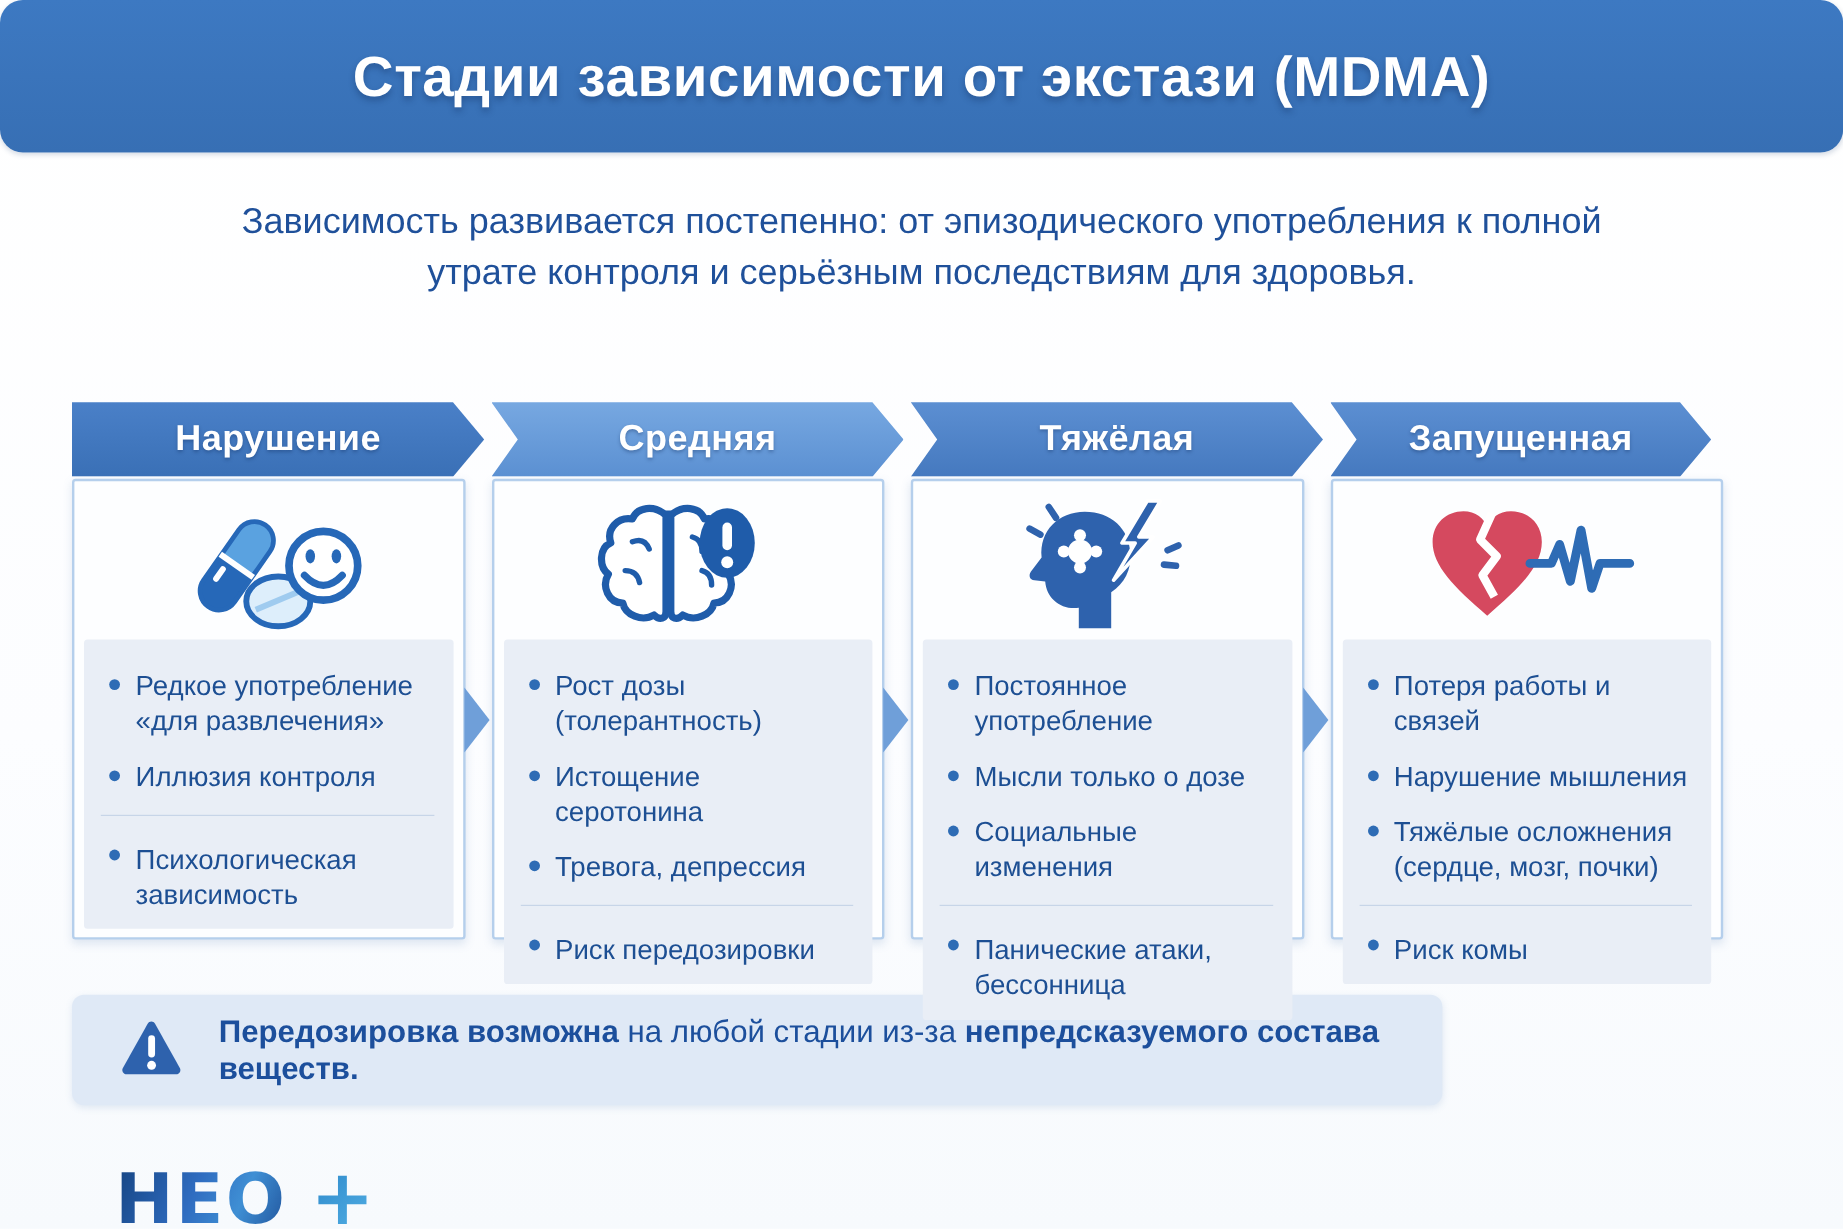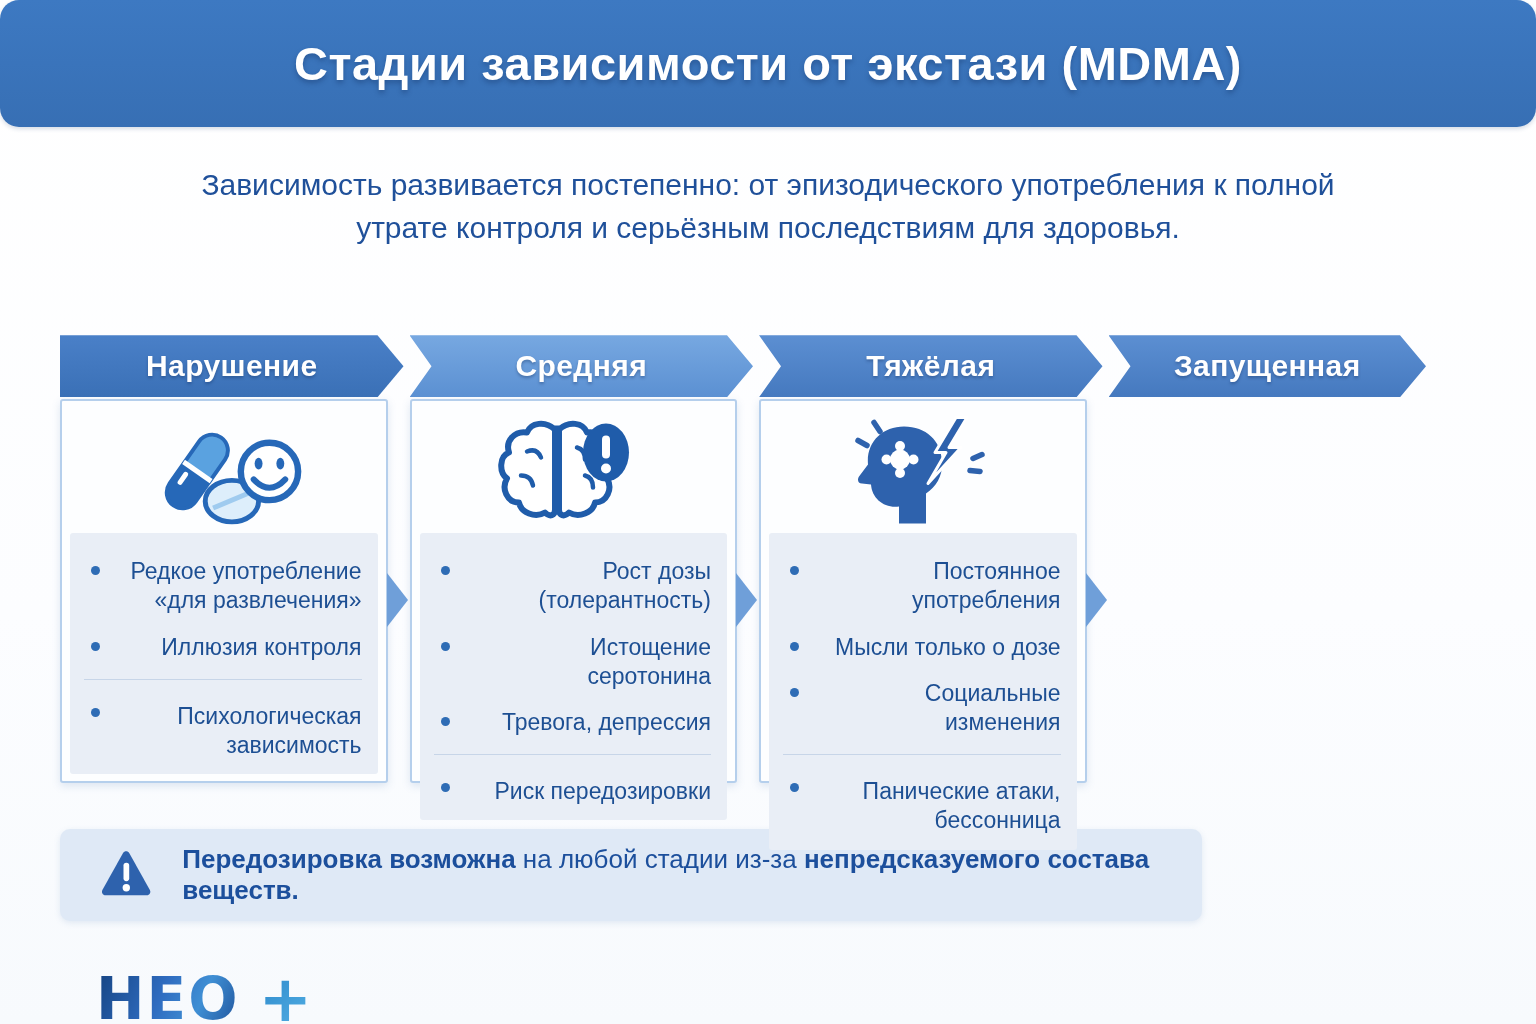--- a/index.html
+++ b/index.html
@@ -58,21 +58,21 @@
     padding:8px; display:flex; flex-direction:column; position:relative;
   }
   .stage-icon{
     height:124px; flex:0 0 124px;
     display:flex; align-items:center; justify-content:center;
   }
   .list-box{
     flex:1; background:#e9eef6; border-radius:3px;
     padding:24px 16px 14px 14px;
   }
-  .bullet-list{ list-style:none;text-align:right; }
+  .bullet-list{ list-style:none; }
   .bullet-list li{
     position:relative; padding-left:29px; margin-bottom:17px;
     font-size:23px; line-height:1.27; color:#1d4f93;
   }
   .bullet-list li::before{
     content:''; position:absolute; left:7px; top:9px;
     width:9px; height:9px; border-radius:50%; background:#2e6cb5;
   }
   .bullet-list li:last-child{
     border-top:1px solid #c7d5e8; padding-top:22px; margin-bottom:0;
@@ -201,33 +201,51 @@
     <g stroke="#2e62ad" stroke-width="5.5" stroke-linecap="round">
       <line x1="31" y1="9" x2="37" y2="18"></line>
       <line x1="15" y1="27" x2="24" y2="32"></line>
       <line x1="130" y1="45" x2="139" y2="41"></line>
       <line x1="127" y1="57" x2="137" y2="58"></line>
     </g>
   </svg>
         </div>
       <div class="list-box">
         <ul class="bullet-list">
-            <li>Постоянное употребления</li>
+            <li>Постоянное употребление</li>
             <li>Мысли только о дозе</li>
             <li>Социальные изменения</li>
             <li>Панические атаки, бессонница</li>
           </ul>
       </div>
       <div class="gap-arrow"></div>
     </div>
   </section>
 
   <section class="stage-column">
     <div class="stage-arrow" style="background: linear-gradient(rgb(92, 143, 210), rgb(69, 121, 191));">
       <span class="stage-label">Запущенная</span>
+    </div>
+    <div class="stage-card">
+      <div class="stage-icon">
+          <svg width="188" height="116" viewBox="0 0 190 115">
+    <path d="M62,100 C34,76 16,58 16,38 C16,22 28,12 42,12 C52,12 60,18 62,26 C64,18 72,12 82,12 C96,12 108,22 108,38 C108,58 90,76 62,100 Z" fill="#d5495f"></path>
+    <path d="M66,14 L56,36 L70,50 L58,66 L68,84" fill="none" stroke="#ffffff" stroke-width="7" stroke-linejoin="round"></path>
+    <path d="M98,56 L116,56 L123,40 L132,71 L141,28 L150,77 L157,56 L182,56" fill="none" stroke="#2e6cb5" stroke-width="7.5" stroke-linecap="round" stroke-linejoin="round"></path>
+  </svg>
+        </div>
+      <div class="list-box">
+        <ul class="bullet-list">
+            <li>Потеря работы и связей</li>
+            <li>Нарушение мышления</li>
+            <li>Тяжёлые осложнения (сердце, мозг, почки)</li>
+            <li>Риск комы</li>
+          </ul>
+      </div>
+
     </div>
   </section>
 </main>
 
 <aside class="warning-banner">
   <svg width="62" height="60" viewBox="0 0 64 62">
     <path d="M28.5,6 C30,3.4 34,3.4 35.5,6 L59,48 C60.5,50.7 58.6,54 55.5,54 L8.5,54 C5.4,54 3.5,50.7 5,48 Z" fill="#2e62ad"></path>
     <rect x="29" y="17" width="6.5" height="21" rx="3.2" fill="#ffffff"></rect>
     <circle cx="32.2" cy="45.5" r="4.2" fill="#ffffff"></circle>
   </svg>

